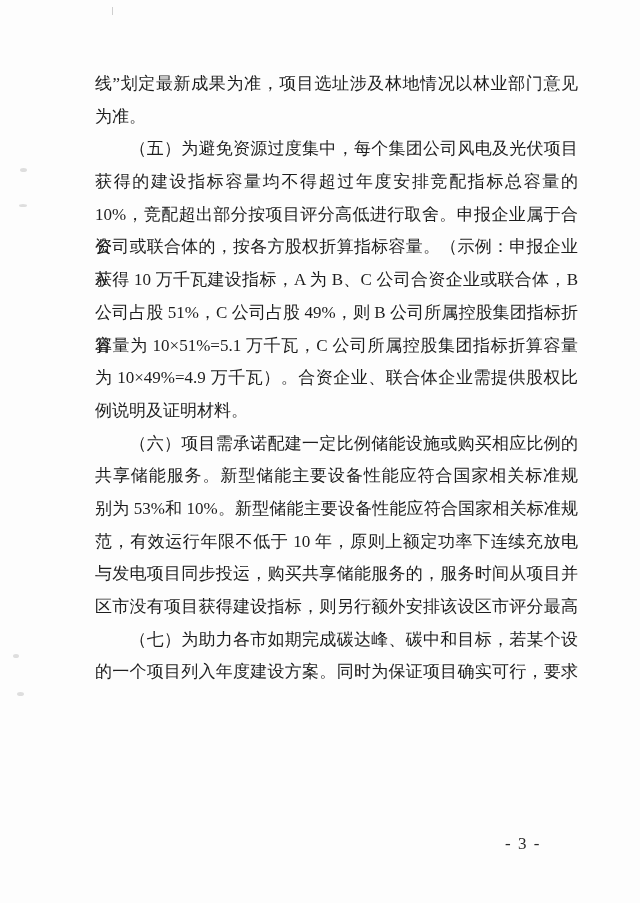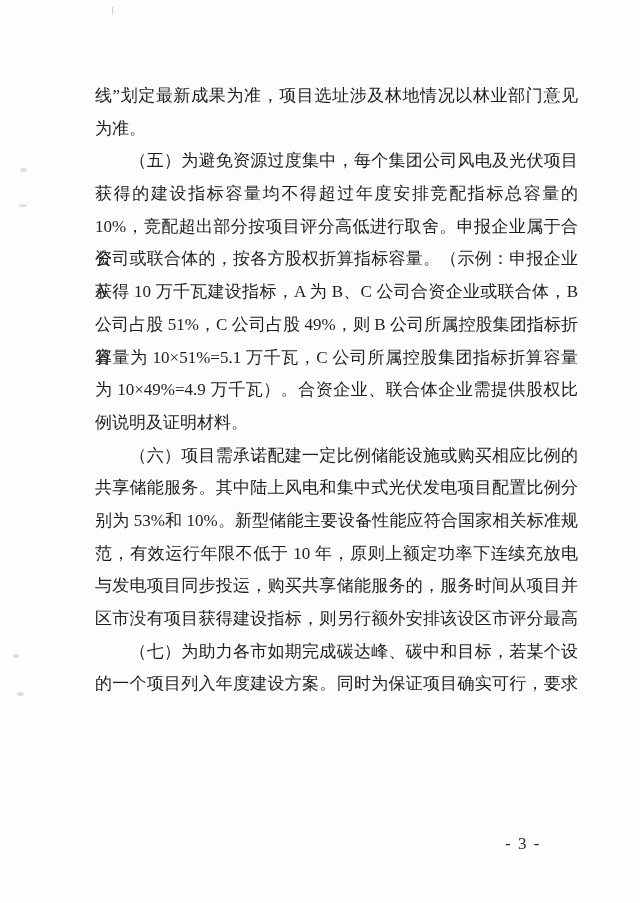--- a/index.html
+++ b/index.html
@@ -9,21 +9,21 @@
     height: 903px;
     background: #fefefec9;
     background-color: #fdfdfd;
     font-family: "Liberation Serif", "DejaVu Serif", serif;
     color: #1d1d1d;
     overflow: hidden;
   }
   .text-block {
     position: absolute;
     left: 95px;
-    top: 80px;
+    top: 68px;
     width: 483px;
     font-size: 17px;
     line-height: 32.7px;
     -webkit-font-smoothing: antialiased;
   }
   .line {
     height: 32.7px;
     overflow: visible;
   }
   .line.fill {
@@ -69,21 +69,21 @@
     <div class="line fill">　　（五）为避免资源过度集中，每个集团公司风电及光伏项目</div>
     <div class="line fill">获得的建设指标容量均不得超过年度安排竞配指标总容量的</div>
     <div class="line fill">10%，竞配超出部分按项目评分高低进行取舍。申报企业属于合资</div>
     <div class="line fill">公司或联合体的，按各方股权折算指标容量。（示例：申报企业 A</div>
     <div class="line fill">获得 10 万千瓦建设指标，A 为 B、C 公司合资企业或联合体，B</div>
     <div class="line fill">公司占股 51%，C 公司占股 49%，则 B 公司所属控股集团指标折算</div>
     <div class="line fill">容量为 10×51%=5.1 万千瓦，C 公司所属控股集团指标折算容量</div>
     <div class="line fill">为 10×49%=4.9 万千瓦）。合资企业、联合体企业需提供股权比</div>
     <div class="line">例说明及证明材料。</div>
     <div class="line fill">　　（六）项目需承诺配建一定比例储能设施或购买相应比例的</div>
-    <div class="line fill">共享储能服务。其中陆上风电和集中式光伏发电项目配置比例分</div>
+    <div class="line fill">共享储能服务。新型储能主要设备性能应符合国家相关标准规</div>
     <div class="line fill">别为 53%和 10%。新型储能主要设备性能应符合国家相关标准规</div>
     <div class="line fill">范，有效运行年限不低于 10 年，原则上额定功率下连续充放电</div>
     <div class="line fill">与发电项目同步投运，购买共享储能服务的，服务时间从项目并</div>
     <div class="line fill">区市没有项目获得建设指标，则另行额外安排该设区市评分最高</div>
     <div class="line fill">　　（七）为助力各市如期完成碳达峰、碳中和目标，若某个设</div>
     <div class="line fill">的一个项目列入年度建设方案。同时为保证项目确实可行，要求</div>
   </main>
 
   <div class="page-num">- 3 -</div>
 

